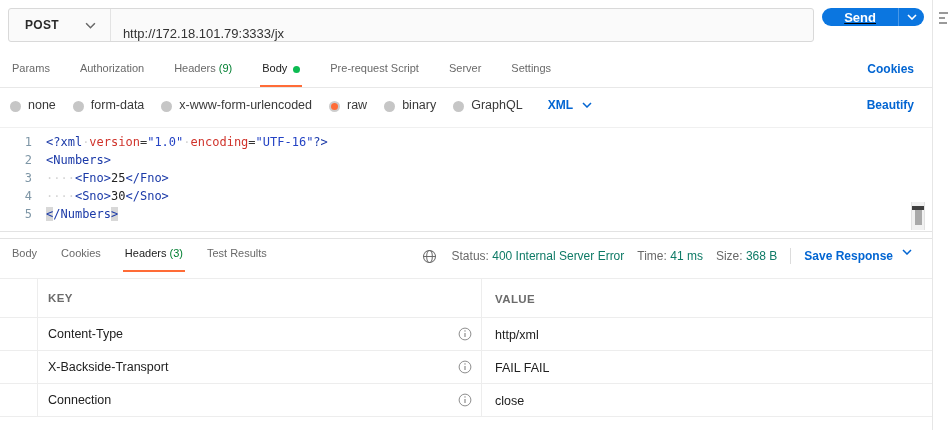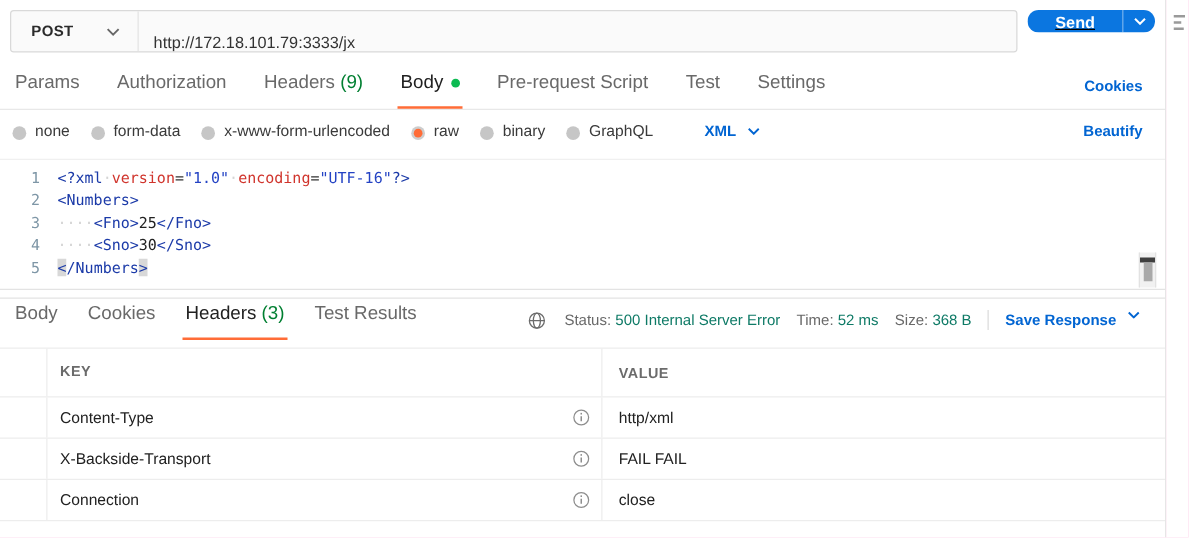--- a/index.html
+++ b/index.html
@@ -1,18 +1,18 @@
 <!DOCTYPE html>
 <html><head>
 <meta charset="utf-8">
 <style>
   * { margin:0; padding:0; box-sizing:border-box; }
   html,body { width:951px; height:430px; background:#fff; overflow:hidden;
               font-family:"Liberation Sans", sans-serif; }
-  .app { position:relative; width:951px; height:430px; background:#f9a8d4; }
+  .app { position:relative; width:951px; height:430px; background:#be185d; }
   .main { position:absolute; left:0; top:0; width:933px; height:430px;
           border-right:1px solid #e6e6e6; background:#fff; }
   .right-strip { position:absolute; left:933px; top:0; width:18px; height:430px; background:#fff; }
   .peek { position:absolute; top:12px; left:6px; }
   .peek div { height:2px; background:#9a9a9a; margin-bottom:3px; }
   .peek .p1{width:9px;} .peek .p2{width:6px;} .peek .p3{width:8px;}
 
   
   .topbar { display:flex; align-items:stretch; padding:8px 8px 0 8px; height:42px; }
   .url-group { flex:1; display:flex; align-items:stretch; height:34px;
@@ -25,40 +25,40 @@
                font-size:13px; color:#333; }
   .send-group { display:flex; margin-left:8px; height:18px; border-radius:14px; overflow:hidden;text-decoration:underline; }
   .send-btn { background:#0b76e0; color:#fff; font-size:13px; font-weight:bold;
               border:none; padding:0 22px; cursor:pointer; }
   .send-caret { background:#0b76e0; border:none; border-left:1px solid rgba(255,255,255,.25);
                 color:#fff; width:26px; cursor:pointer; display:flex; align-items:center; justify-content:center; }
 
   
   .req-tabs { display:flex; align-items:flex-end; margin-top:13px; height:33px;
               border-bottom:1px solid #e8e8e8; padding:0 18px 0 10px; }
-  .tab { font-size:15px; color:#696969; padding:0 2px 11px 2px; margin-right:26px;
+  .tab { font-size:11px; color:#696969; padding:0 2px 11px 2px; margin-right:26px;
          border-bottom:2px solid transparent; cursor:pointer; white-space:nowrap; }
   .tab .cnt { color:#007f31; }
   .tab.active { color:#212121; border-bottom-color:#ff6c37; }
   .dot { display:inline-block; width:7px; height:7px; border-radius:50%;
          background:#0cbb52; margin-left:6px; vertical-align:middle; }
   .spacer { flex:1; }
   .link { color:#0265d2; font-size:12px; font-weight:bold; cursor:pointer; white-space:nowrap; }
   .req-tabs .link { padding-bottom:11px; margin-right:0; }
 
   
   .mode-row { display:flex; align-items:center; height:34px; padding:0 18px 0 10px; }
   .mode { display:flex; align-items:flex-end; margin-right:17px; cursor:pointer; }
   .radio { width:11px; height:11px; border-radius:50%; background:#c6c6c6;
            margin-right:7px; position:relative; flex:0 0 auto; }
   .mode.sel .radio { background:#cdcdcd; }
   .mode.sel .radio::after { content:""; position:absolute; left:2px; top:2px;
            width:7px; height:7px; border-radius:50%; background:#ff6c37; }
   .mode-label { font-size:12.5px; color:#3a3a3a; }
-  .lang-select { display:flex; align-items:center; gap:9px; margin-left:24px; cursor:pointer; }
+  .lang-select { display:flex; align-items:center; gap:9px; margin-left:8px; cursor:pointer; }
   .lang-select .chev { color:#0265d2; }
 
   
   .editor { position:relative; margin-top:5px; height:105px;
             border-top:1px solid #f0f0f0; border-bottom:1px solid #e3e3e3;
             font-family:"DejaVu Sans Mono", monospace; font-size:12px; padding-top:5px; }
   .code-line { display:flex; height:18px; line-height:18px; }
   .gut { width:46px; text-align:right; padding-right:14px; color:#7e96a6; flex:0 0 auto; }
   .code { white-space:pre; color:#222; }
   .tk-tag { color:#1b3aa8; }
@@ -131,21 +131,21 @@
         </button>
       </div>
     </div>
 
     <div class="req-tabs">
       <div class="tab"><span>Params</span></div>
       <div class="tab"><span>Authorization</span></div>
       <div class="tab"><span>Headers</span><span class="cnt"> (9)</span></div>
       <div class="tab active"><span>Body</span><span class="dot"></span></div>
       <div class="tab"><span>Pre-request Script</span></div>
-      <div class="tab"><span>Test</span></div>
+      <div class="tab"><span>Server</span></div>
       <div class="tab"><span>Settings</span></div>
       <div class="spacer"></div>
       <span class="link" style="padding-bottom:11px">Cookies</span>
     </div>
 
     <div class="mode-row">
       <div class="mode">
           <span class="radio"></span>
           <span class="mode-label">none</span>
         </div>
@@ -219,22 +219,22 @@
       <div class="tab"><span>Test Results</span></div>
       <div class="spacer"></div>
       <div class="meta">
         <span class="globe">
           <svg width="15" height="15" viewBox="0 0 16 16" fill="none" stroke="#6b6b6b" stroke-width="1.1">
               <circle cx="8" cy="8" r="6.4"></circle>
               <ellipse cx="8" cy="8" rx="3" ry="6.4"></ellipse>
               <path d="M1.6 8h12.8"></path>
             </svg>
         </span>
-        <span class="meta-pair"><span>Status:</span> <span class="val">500 Internal Server Error</span></span>
-        <span class="meta-pair"><span>Time:</span> <span class="val">52 ms</span></span>
+        <span class="meta-pair"><span>Status:</span> <span class="val">400 Internal Server Error</span></span>
+        <span class="meta-pair"><span>Time:</span> <span class="val">41 ms</span></span>
         <span class="meta-pair"><span>Size:</span> <span class="val">368 B</span></span>
         <span class="vdiv"></span>
         <span class="save">
           <span class="link">Save Response</span>
           <span class="chev">
             <svg width="10" height="6" viewBox="0 0 10 6">
                 <path d="M1 1l4 4 4-4" fill="none" stroke="currentColor" stroke-width="1.5"></path>
               </svg>
           </span>
         </span>

